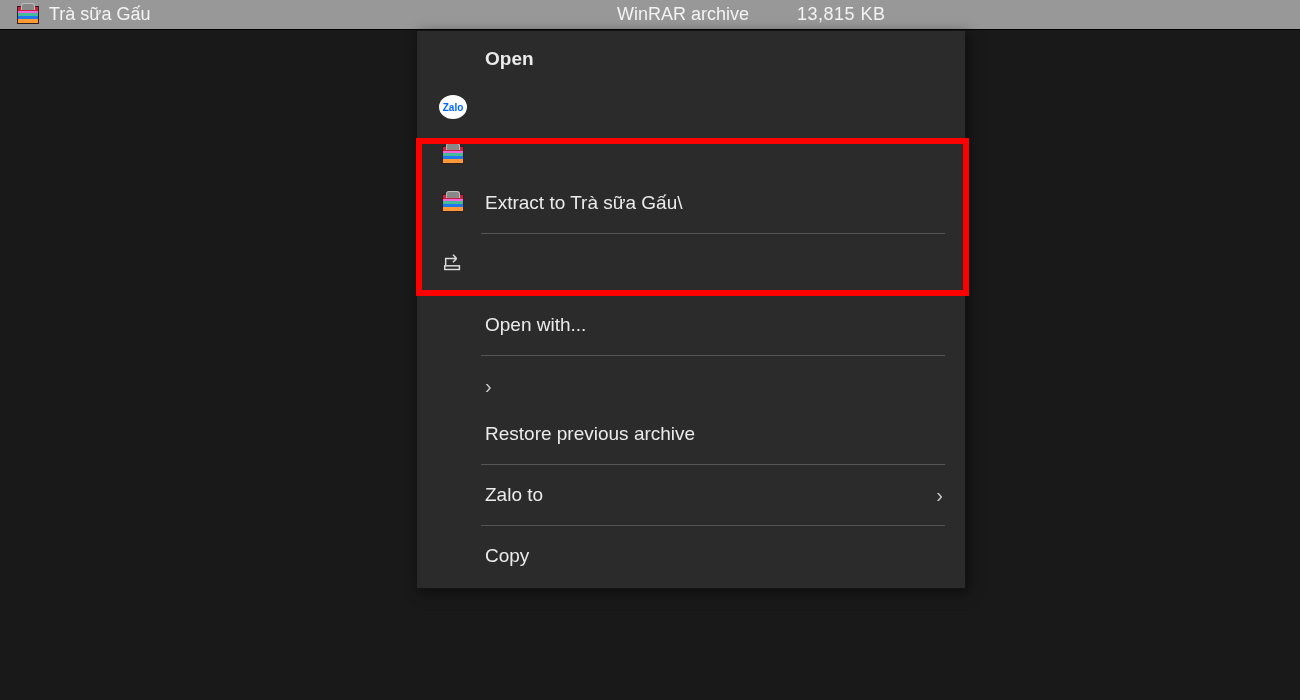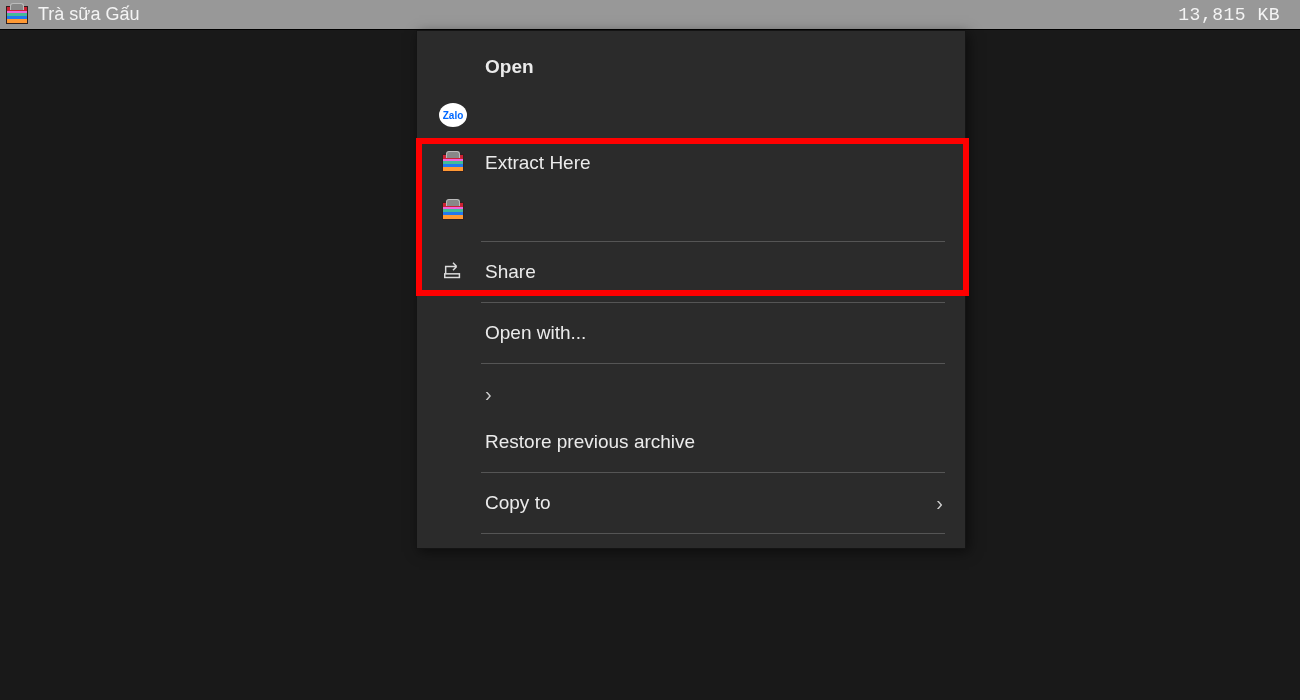--- a/index.html
+++ b/index.html
@@ -12,28 +12,28 @@
       overflow: hidden;
       position: relative;
     }
     .file-row {
       display: flex;
       align-items: center;
       height: 30px;
       background: #989898;
       color: #f4f4f4;
       font-size: 18px;
-      padding: 0 6px;
+      padding: 0 17px;
       gap: 10px;
       border-bottom: 1px solid #000;
     }
     .file-row .name { flex: 0 0 560px; display: flex; align-items: center; gap: 10px; }
     .file-row .date { flex: 0 0 270px; text-align: right; }
     .file-row .type { flex: 0 0 200px; text-align: left; padding-left: 30px; }
-    .file-row .size { flex: 1; text-align: right; padding-right: 14px; letter-spacing: 0.5px; font-family: Liberation Mono, monospace; }
+    .file-row .size { flex: 1; text-align: left; padding-right: 14px; letter-spacing: 0.5px; }
 
     .winrar-icon {
       display: inline-block;
       width: 22px;
       height: 22px;
       position: relative;
       flex-shrink: 0;
     }
     .winrar-icon::before {
       content: "";
@@ -59,21 +59,21 @@
     }
 
     .context-menu {
       position: absolute;
       left: 416px;
       top: 30px;
       width: 550px;
       background: #2b2b2b;
       color: #ebebeb;
       font-size: 19px;
-      padding: 12px 4px 8px 4px;
+      padding: 4px 4px 8px 4px;
       border: 1px solid #141414;
       box-shadow: 3px 3px 12px rgba(0,0,0,0.5);
     }
     .menu-item {
       display: flex;
       align-items: center;
       height: 48px;
       padding: 0 18px 0 18px;
       gap: 18px;
       cursor: default;
@@ -116,20 +116,21 @@
     }
   </style>
 </head>
 <body>
 
 <div class="file-row">
   <div class="name">
     <span class="winrar-icon"></span>
     <span>Trà sữa Gấu</span>
   </div>
+  <div class="type">WinRAR archive</div>
   <div class="size">13,815 KB</div>
 </div>
 
 <div class="context-menu">
 
   <div class="menu-item">
     <span class="icon-slot"></span>
     <span class="label bold">Open</span>
   </div>
 
@@ -137,39 +138,38 @@
     <span class="icon-slot">
       <span class="zalo-icon">Zalo</span>
     </span>
   </div>
 
 
   <div class="menu-item">
     <span class="icon-slot">
       <span class="winrar-icon"></span>
     </span>
-    <span class="label">Extract Here</span>
   </div>
 
   <div class="menu-item">
     <span class="icon-slot">
       <span class="winrar-icon"></span>
     </span>
+    <span class="label">Extract to Trà sữa Gấu\</span>
   </div>
 
   <div class="menu-sep"></div>
 
   <div class="menu-item">
     <span class="icon-slot share-icon">
       <svg viewBox="0 0 24 24">
           <path d="M4 14 L4 6 L16 6 M16 6 L12 2 M16 6 L12 10"></path>
           <rect x="3" y="14" width="16" height="4"></rect>
         </svg>
     </span>
-    <span class="label">Share</span>
   </div>
 
   <div class="menu-sep"></div>
 
   <div class="menu-item">
     <span class="icon-slot"></span>
     <span class="label">Open with...</span>
   </div>
 
   <div class="menu-sep"></div>
@@ -181,23 +181,27 @@
 
   <div class="menu-item">
     <span class="icon-slot"></span>
     <span class="label">Restore previous archive</span>
   </div>
 
   <div class="menu-sep"></div>
 
   <div class="menu-item">
     <span class="icon-slot"></span>
-    <span class="label">Copy to</span>
+    <span class="label">Zalo to</span>
     <span class="chevron">›</span>
   </div>
 
   <div class="menu-sep"></div>
 
 
+  <div class="menu-item">
+    <span class="icon-slot"></span>
+    <span class="label">Copy</span>
+  </div>
 
 </div>
 
 <div class="highlight-box"></div>
 
 </body></html>

